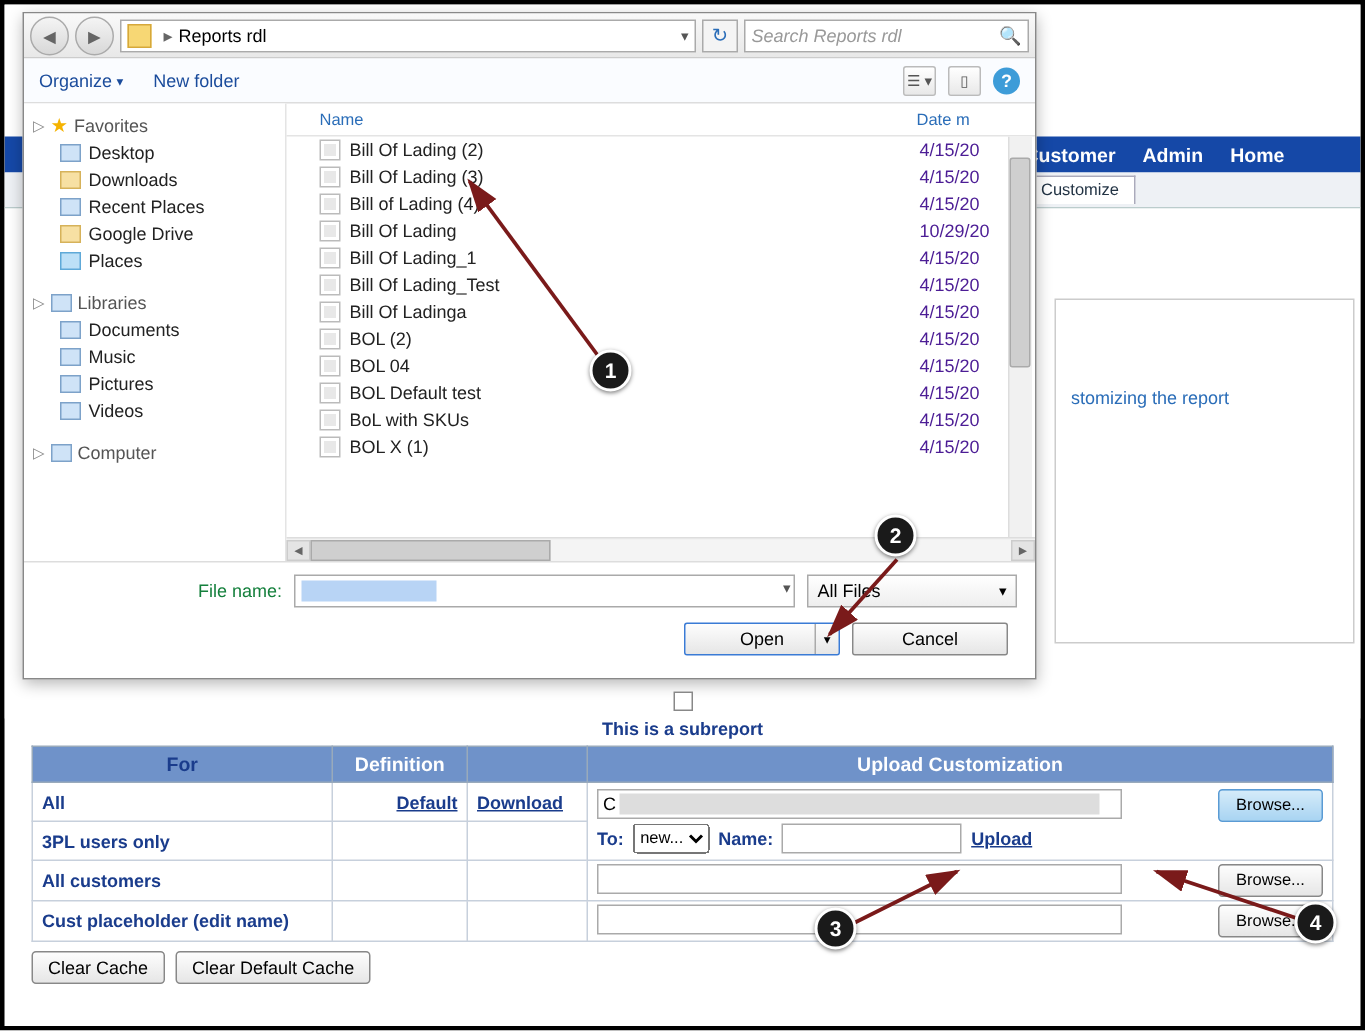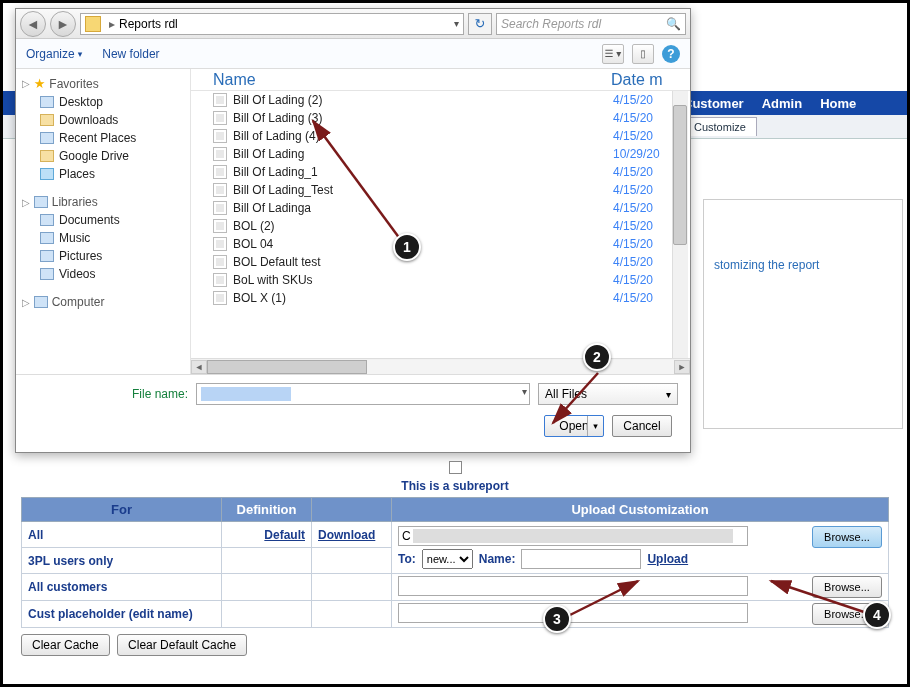--- a/index.html
+++ b/index.html
@@ -39,46 +39,46 @@
 .nav-group { margin-bottom: 10px; }
 .nav-head { display: flex; align-items: center; gap: 4px; color: #555; padding: 2px 4px; }
 .nav-head .tri { color: #888; font-size: 10px; }
 .nav-item { display: flex; align-items: center; gap: 5px; padding: 2px 4px 2px 22px; color: #222; }
 .star { color: #f5b301; font-size: 13px; }
 .icn { width: 14px; height: 12px; display: inline-block; border: 1px solid #7da2c9; background: #cfe3f7; }
 .icn.folder { background: #f7e0a3; border-color: #d6b25a; }
 .icn.dbx { background: #bde0f7; border-color: #5fa9d8; }
 
 .fd-list { flex: 1; display: flex; flex-direction: column; }
-.col-headers { display: flex; height: 22px; border-bottom: 1px solid #e4e4e4; font-size: 16px; color: #2a6db8; align-items: center; padding-right: 18px; }
+.col-headers { display: flex; height: 22px; border-bottom: 1px solid #e4e4e4; font-size: 11px; color: #2a6db8; align-items: center; padding-right: 18px; }
 .col-name { width: 420px; padding-left: 22px; }
 .col-date { flex: 1; }
 .file-rows { flex: 1; overflow: hidden; position: relative; }
 .file-row { display: flex; align-items: center; height: 18px; padding-left: 22px; font-size: 12px; color: #222; }
 .file-row .file-icon { width: 14px; height: 14px; background: #fff; border: 1px solid #bbb; margin-right: 6px; position: relative; }
 .file-row .file-icon::after { content: ""; position: absolute; top: 2px; left: 2px; right: 2px; bottom: 2px; background: #e8e8e8; }
 .file-row .fname { width: 380px; }
-.file-row .fdate { color: #3b82f6; }
+.file-row .fdate { color: #4c1d95; }
 .scrollbar { position: absolute; right: 2px; top: 0; width: 16px; height: 100%; background: #f1f1f1; border-left: 1px solid #ddd; }
 .scroll-thumb { position: absolute; right: 1px; top: 14px; width: 14px; height: 140px; background: #cfcfcf; border: 1px solid #aaa; border-radius: 2px; }
 .hscrollbar { height: 16px; background: #f1f1f1; border-top: 1px solid #ddd; display: flex; align-items: center; }
 .hscrollbar .btn { width: 16px; height: 14px; background: #e4e4e4; border: 1px solid #ccc; font-size: 9px; text-align: center; line-height: 12px; color: #666; }
 .hscrollbar .track { flex: 1; height: 14px; background: #f4f4f4; position: relative; }
 .hscrollbar .hthumb { position: absolute; left: 0; top: 0; width: 160px; height: 100%; background: #cfcfcf; border: 1px solid #aaa; }
 
 .fd-footer { padding: 8px 12px; border-top: 1px solid #ddd; }
 .fn-row { display: flex; align-items: center; gap: 8px; margin-bottom: 10px; }
 .fn-label { width: 160px; text-align: right; color: #15803d; }
 .fn-input { flex: 1; height: 22px; border: 1px solid #aaa; background: #fff; position: relative; }
 .fn-input .redact { position: absolute; left: 4px; top: 3px; width: 90px; height: 14px; background: #b8d4f5; }
 .fn-input .dd { position: absolute; right: 2px; top: 2px; font-size: 10px; color: #555; }
 .filter { width: 140px; height: 22px; border: 1px solid #aaa; background: linear-gradient(#fff,#eee); display: flex; align-items: center; padding: 0 6px; font-size: 12px; }
 .filter .dd { margin-left: auto; font-size: 10px; }
 .btn-row { display: flex; justify-content: flex-end; gap: 8px; padding-right: 6px; }
-.winbtn { width: 60px; height: 22px; border: 1px solid #888; background: linear-gradient(#fdfdfd,#e6e6e6); font-size: 12px; display: flex; align-items: center; justify-content: center; border-radius: 2px; }
+.winbtn { width: 104px; height: 22px; border: 1px solid #888; background: linear-gradient(#fdfdfd,#e6e6e6); font-size: 12px; display: flex; align-items: center; justify-content: center; border-radius: 2px; }
 .winbtn.open { border: 1px solid #3a7bd5; position: relative; }
 .winbtn.open .split { position: absolute; right: 0; top: 0; bottom: 0; width: 16px; border-left: 1px solid #aaa; display: flex; align-items: center; justify-content: center; font-size: 9px; }
 
 
 .lower { position: absolute; top: 458px; left: 18px; right: 18px; }
 .subreport { display: flex; align-items: center; gap: 5px; color: #1a3c8c; font-weight: bold; font-size: 12px; margin-bottom: 4px; flex-direction: column; }
 .subreport .chk { width: 13px; height: 13px; border: 1px solid #888; background: #fff; }
 .cust-table { width: 100%; border-collapse: collapse; }
 .cust-table th { background: #6f92c9; color: #fff; font-size: 13px; font-weight: bold; height: 24px; border: 1px solid #9ab; }
 .cust-table td { border: 1px solid #c7d0dc; height: 26px; padding: 2px 6px; vertical-align: middle; font-size: 12px; }

